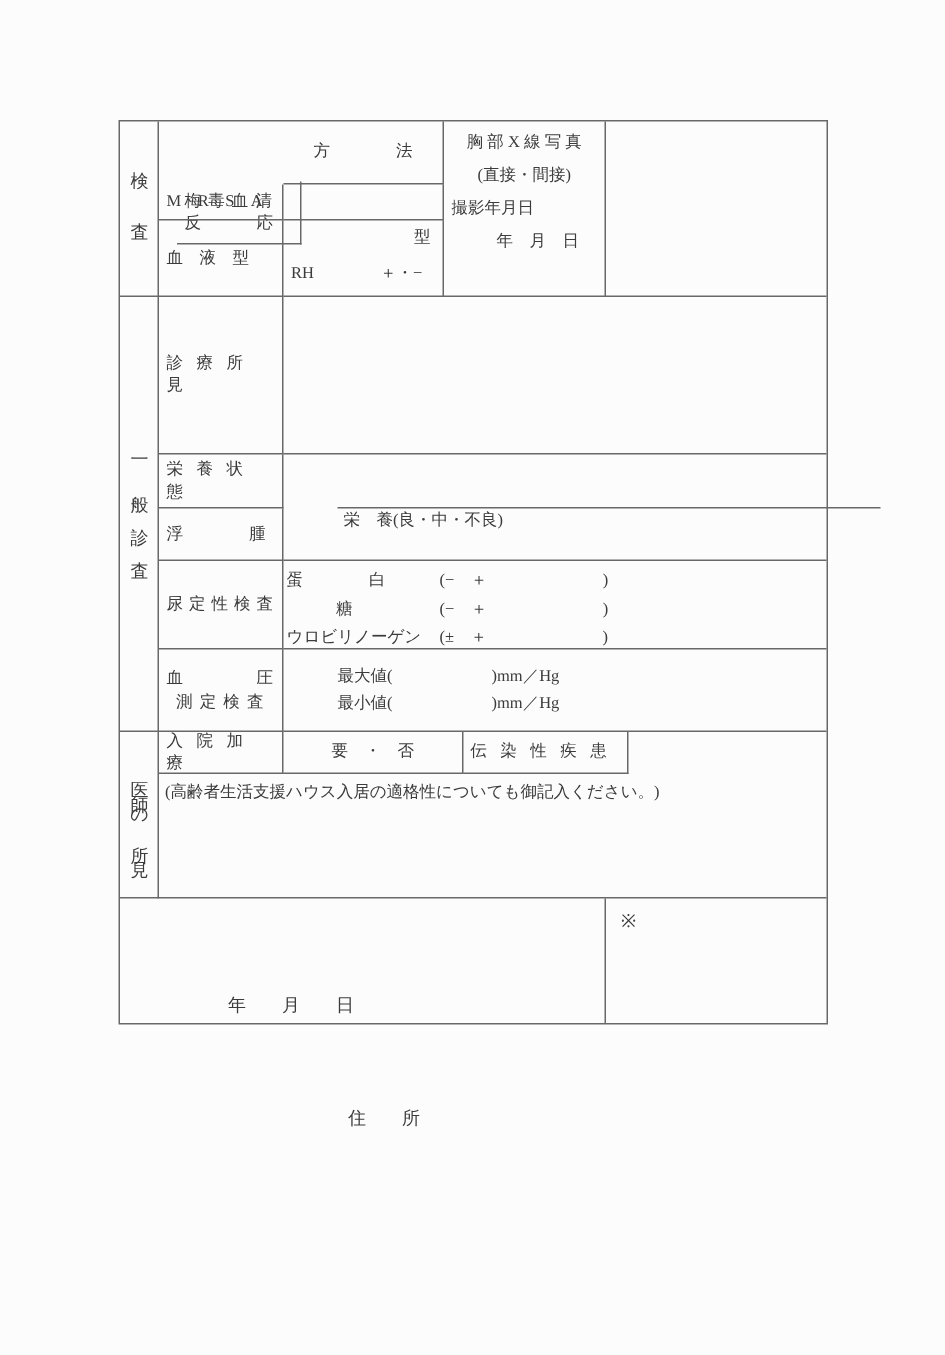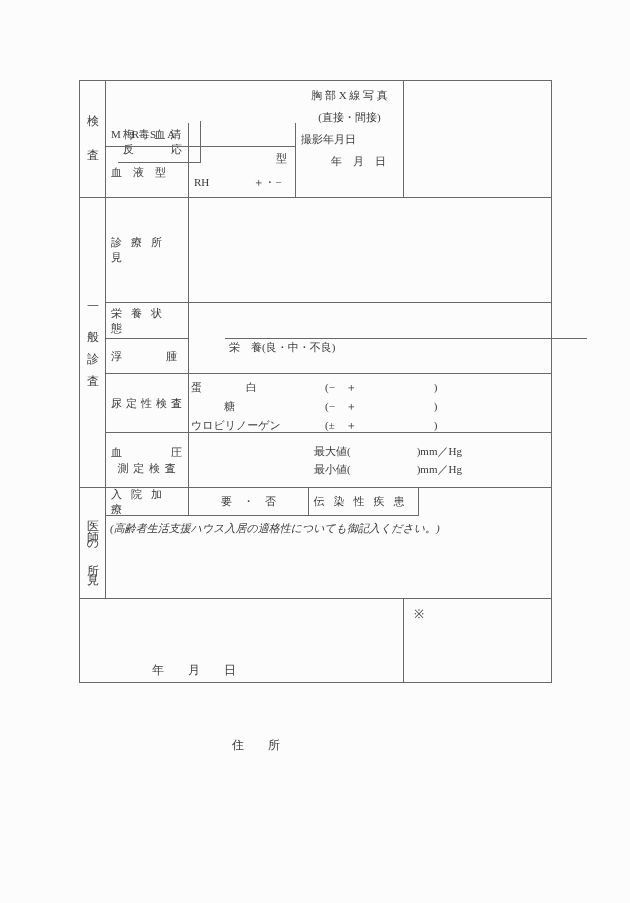--- a/index.html
+++ b/index.html
@@ -46,41 +46,44 @@
   .xray { padding: 3px 3px 0 3px; line-height: 22px; }
   .xray .xl1 { text-align: center; }
   .xray .xl2 { text-align: center; }
   .xray .xl3 { padding-left: 2px; }
   .xray .xl4 { padding-left: 32px; }
   .bloodcell { position: relative; }
   .blood-kata { position: absolute; top: 4px; right: 8px; }
   .blood-rh   { position: absolute; bottom: 7px; left: 5px; white-space: pre; margin-top: 22px; }
   .nutri { padding: 2px 0 0 4px; line-height: 17px; white-space: pre; }
   .urine { padding-top: 4px; padding-left: 2px; }
-  .urine-row { display: grid; grid-template-columns: 102px auto; line-height: 19px; white-space: pre; gap: 32px; }
+  .urine-row { display: grid; grid-template-columns: 102px auto; line-height: 19px; white-space: pre; }
   .bp { display: flex; flex-direction: column; justify-content: center; padding-left: 36px; line-height: 18px; white-space: pre; }
   .note { padding: 5px 0 0 4px; }
   .sign { padding-top: 9px; line-height: 25px; white-space: pre; }
   .sign .s1 { padding-left: 72px; }
   .sign .s2 { padding-left: 152px; }
   .sign .s3 { padding-left: 148px; }
   .remark { padding: 8px 0 0 10px; font-size: 12px; }
   .sign-cell { font-size: 12px; }
 </style>
 </head>
 <body>
 
 <div class="page">
   <div class="tbl">
 
     <div class="cell br bb vlabel-cell" style="left:0;top:0;width:26px;height:117px;">
       <span class="vtxt ls-exam">検査</span>
     </div>
     <div class="cell br bb pre syphilis" style="left:38px;top:0;width:83px;height:42px;margin-top:40px;">梅 毒 血 清
 反　　　応</div>
+    <div class="cell br bb center" style="left:109px;top:0;width:107px;height:42px;">
+      <span>方　　　　法</span>
+    </div>
     <div class="cell br bb vcenter lblpad" style="left:26px;top:42px;width:83px;height:24px;white-space:pre;">M　R　S　A</div>
     <div class="cell br bb" style="left:109px;top:42px;width:107px;height:24px;"></div>
     <div class="cell br bb vcenter lblpad" style="left:26px;top:66px;width:83px;height:51px;white-space:pre;">血　液　型</div>
     <div class="cell br bb bloodcell" style="left:109px;top:66px;width:107px;height:51px;">
       <span class="blood-kata">型</span>
       <span class="blood-rh">RH　　　　＋・−</span>
     </div>
     <div class="cell br bb xray" style="left:216px;top:0;width:108px;height:117px;">
       <div class="xl1">胸 部 X 線 写 真</div>
       <div class="xl2">(直接・間接)</div>
@@ -114,32 +117,32 @@
         <span>(−　＋　　　　　　　)</span>
       </div>
       <div class="urine-row">
         <span>ウロビリノーゲン</span>
         <span>(±　＋　　　　　　　)</span>
       </div>
     </div>
 
     <div class="cell br bb vcenter lblpad pre" style="left:26px;top:352px;width:83px;height:55px;line-height:16px;letter-spacing:1px;text-align:center;">血　　　　圧
 測 定 検 査</div>
-    <div class="cell bb bp" style="left:109px;top:352px;width:362px;height:55px;align-items:center;">
+    <div class="cell bb bp" style="left:109px;top:352px;width:362px;height:55px;">
       <div>最大値(　　　　　　)mm／Hg</div>
       <div>最小値(　　　　　　)mm／Hg</div>
     </div>
 
     <div class="cell br bb vlabel-cell" style="left:0;top:407px;width:26px;height:111px;">
       <span class="vtxt ls-doctor">医師の所見</span>
     </div>
     <div class="cell br bb vcenter lblpad sp4" style="left:26px;top:407px;width:83px;height:28px;">入院加療</div>
     <div class="cell br bb center" style="left:109px;top:407px;width:120px;height:28px;white-space:pre;">要　・　否</div>
     <div class="cell br bb center sp4" style="left:229px;top:407px;width:110px;height:28px;">伝染性疾患</div>
-    <div class="cell bb note" style="left:26px;top:435px;width:445px;height:83px;font-style:italic;">(高齢者生活支援ハウス入居の適格性についても御記入ください。)</div>
+    <div class="cell bb note" style="left:26px;top:435px;width:445px;height:83px;">(高齢者生活支援ハウス入居の適格性についても御記入ください。)</div>
 
     <div class="cell br sign sign-cell" style="left:0;top:518px;width:324px;height:83px;">
       <div class="s1">年　　月　　日</div>
       <div class="s2">住　　所</div>
     </div>
     <div class="cell remark" style="left:324px;top:518px;width:147px;height:83px;">
       <span>※</span>
     </div>
 
   </div>

